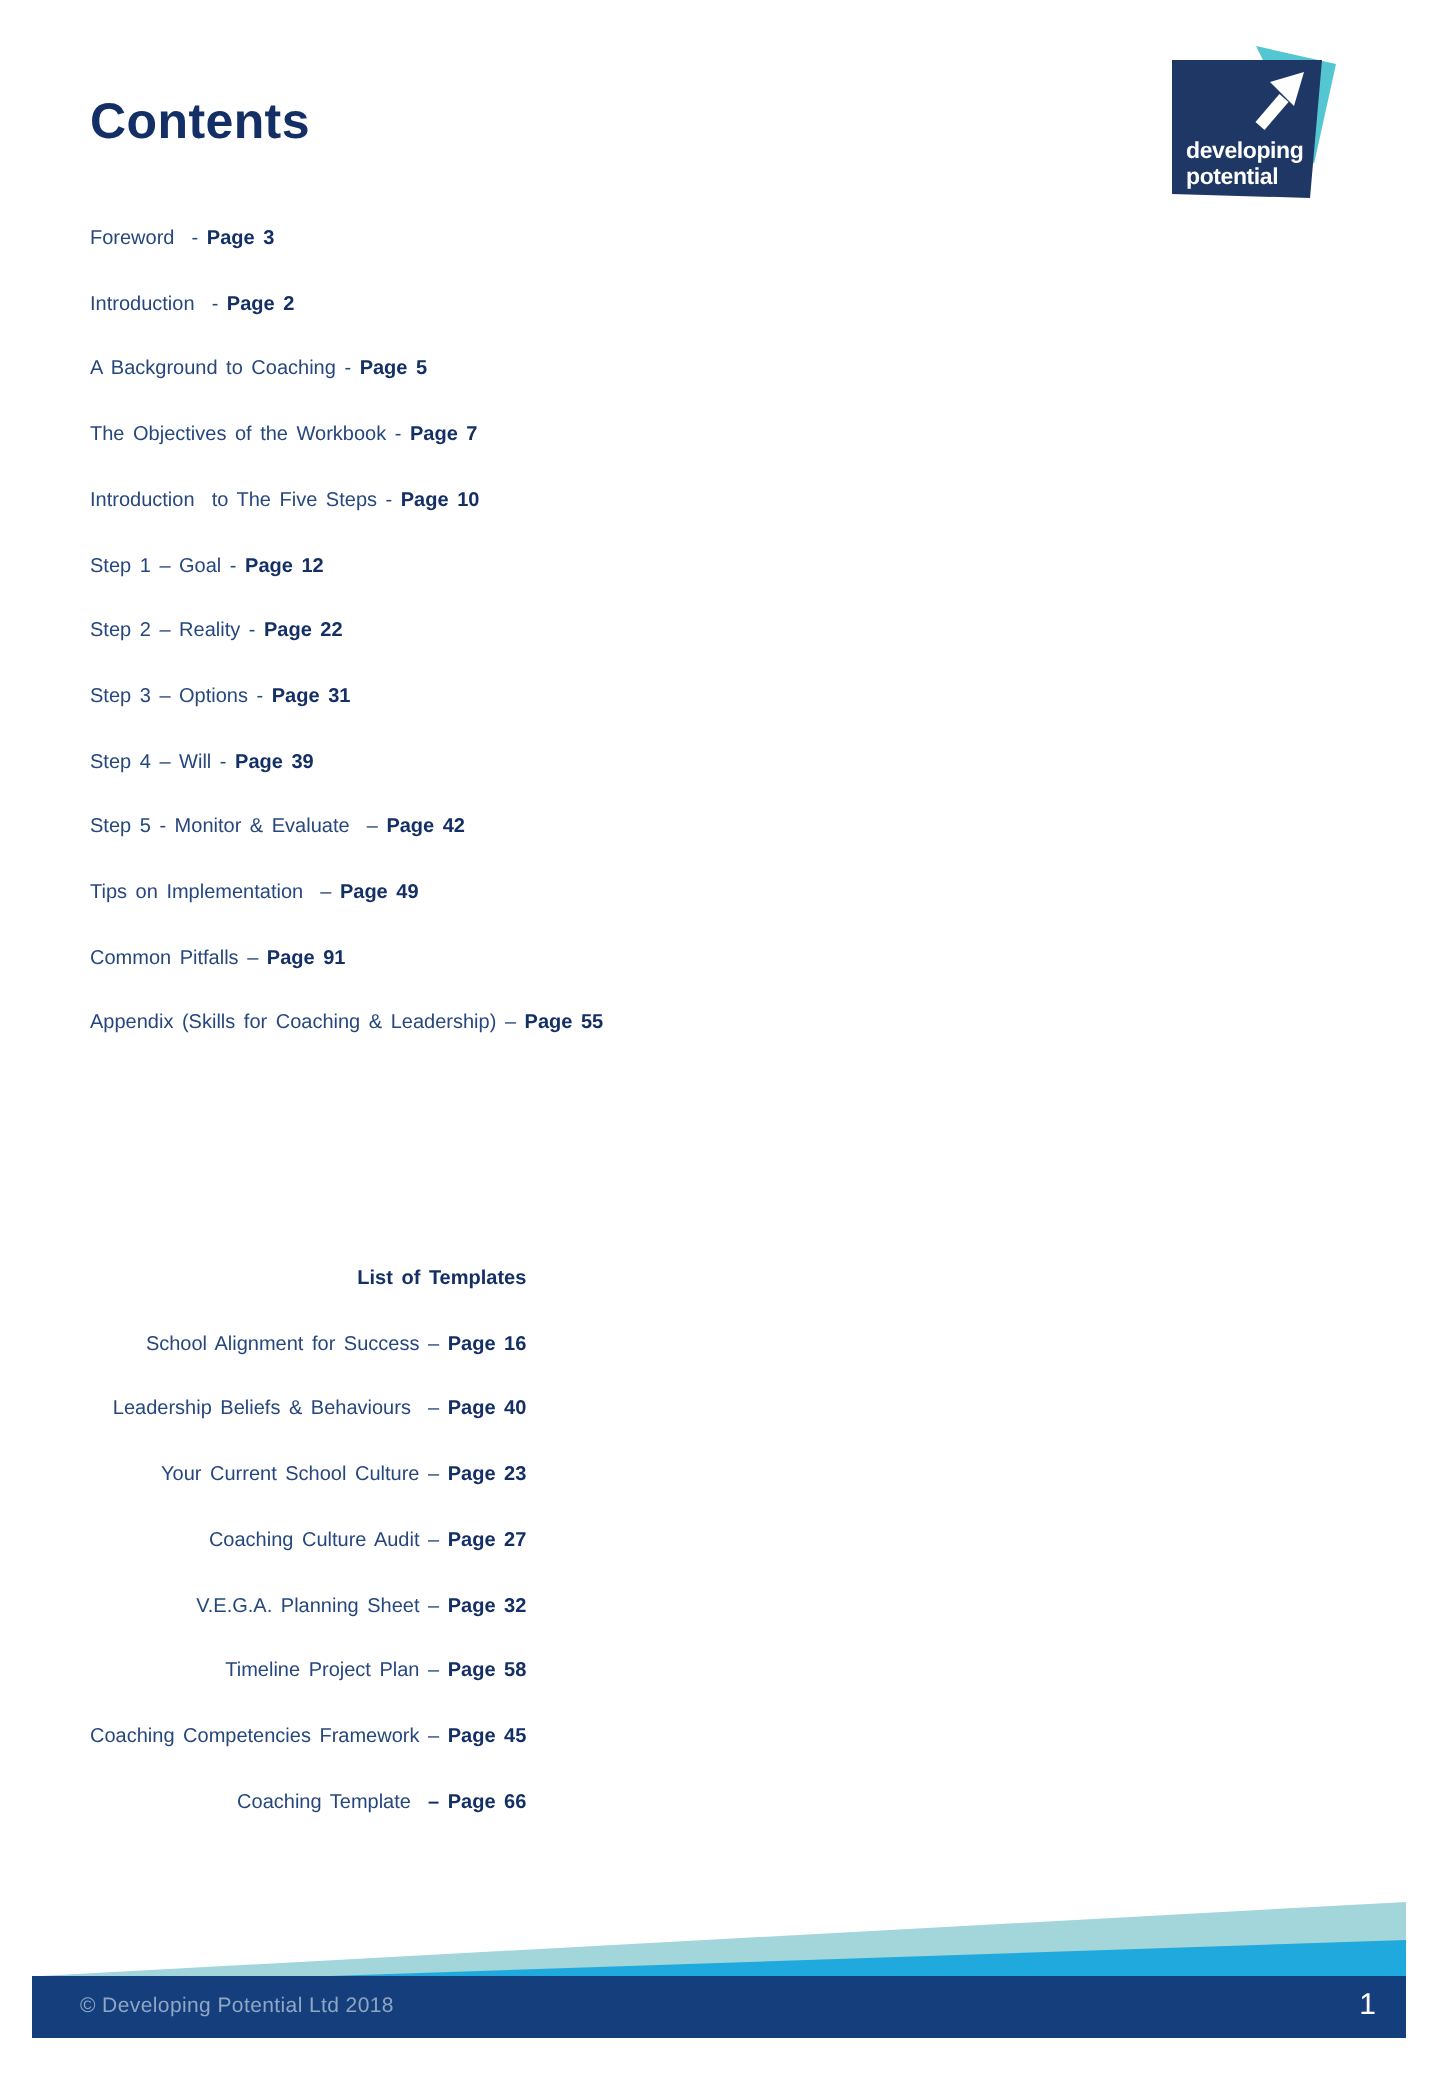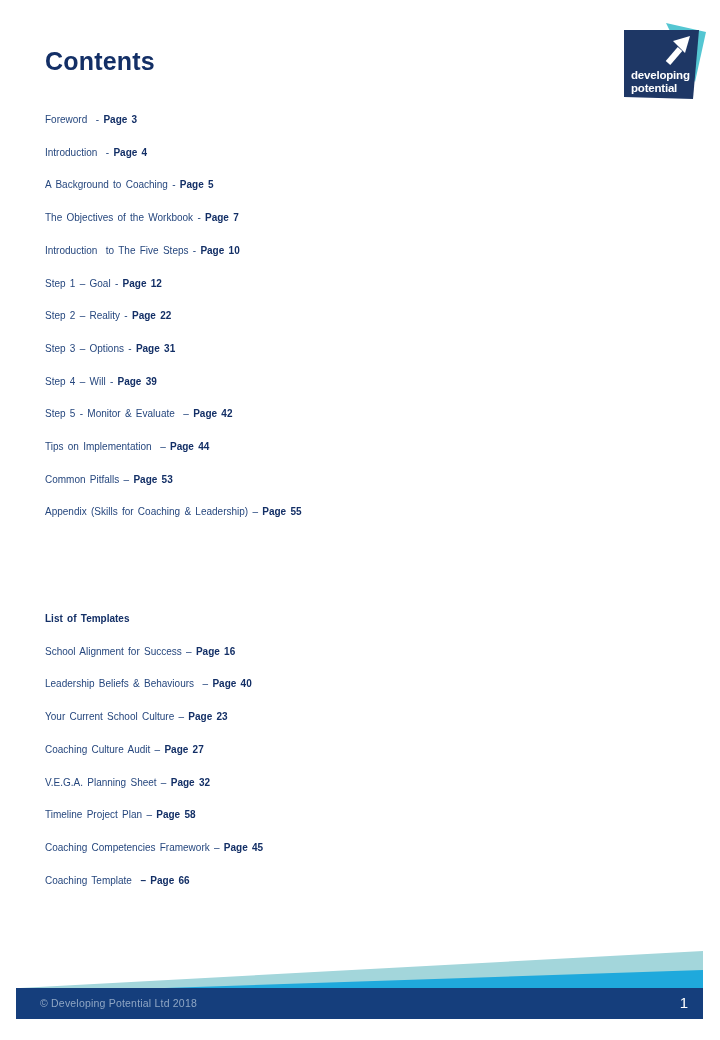--- a/index.html
+++ b/index.html
@@ -16,32 +16,32 @@
     width:720px;height:1040px;background:#ffffff;
     font-family:"Liberation Sans","DejaVu Sans",sans-serif;
     position:relative;overflow:hidden;
   }
   .page{position:absolute;inset:0;background:#fff;}
   .title{
     position:absolute;left:45px;top:46px;
     font-size:25px;font-weight:700;color:var(--text-bold);
     letter-spacing:0.2px;line-height:30px;
   }
-  .logo{position:absolute;left:622px;top:20px;width:86px;height:80px;}
+  .logo{position:absolute;left:584px;top:20px;width:86px;height:80px;}
   .logo svg{display:block;width:86px;height:80px;}
   .logo .teal{fill:var(--logo-teal);}
   .logo .navy{fill:var(--logo-navy);}
   .logo .arrow{fill:#ffffff;stroke:#ffffff;}
   .logo text{
     fill:#ffffff;font-family:"Liberation Sans","DejaVu Sans",sans-serif;
     font-size:11.5px;font-weight:700;letter-spacing:-0.2px;
   }
   .toc{position:absolute;left:45px;}
   .toc-block-1{top:104px;}
-  .toc-block-2{top:603px;}
+  .toc-block-2{top:624px;text-align:right;}
   .toc-line{
     line-height:32.7px;font-size:10px;color:var(--text-regular);
     word-spacing:1.5px;white-space:pre;
   }
   .toc-line .lbl{white-space:pre;}
   .toc-line .pg{font-weight:700;color:var(--text-bold);white-space:pre;}
   .toc-heading{font-weight:700;color:var(--text-bold);}
   .repeat-host{display:contents;}
   .footer-wave{position:absolute;left:0;top:948px;width:720px;height:72px;}
   .footer-wave .teal{fill:var(--wave-teal);}
@@ -74,41 +74,41 @@
       <text x="9" y="72">potential</text>
     </svg>
   </div>
 
   <div class="toc toc-block-1 repeat-wrap">
     <div class="repeat-host">
       
     
         <div class="toc-line"><span class="lbl">Foreword  - </span><span class="pg">Page 3</span></div>
       
-        <div class="toc-line"><span class="lbl">Introduction  - </span><span class="pg">Page 4</span></div>
+        <div class="toc-line"><span class="lbl">Introduction  - </span><span class="pg">Page 2</span></div>
       
         <div class="toc-line"><span class="lbl">A Background to Coaching - </span><span class="pg">Page 5</span></div>
       
         <div class="toc-line"><span class="lbl">The Objectives of the Workbook - </span><span class="pg">Page 7</span></div>
       
         <div class="toc-line"><span class="lbl">Introduction  to The Five Steps - </span><span class="pg">Page 10</span></div>
       
         <div class="toc-line"><span class="lbl">Step 1 – Goal - </span><span class="pg">Page 12</span></div>
       
         <div class="toc-line"><span class="lbl">Step 2 – Reality - </span><span class="pg">Page 22</span></div>
       
         <div class="toc-line"><span class="lbl">Step 3 – Options - </span><span class="pg">Page 31</span></div>
       
         <div class="toc-line"><span class="lbl">Step 4 – Will - </span><span class="pg">Page 39</span></div>
       
         <div class="toc-line"><span class="lbl">Step 5 - Monitor &amp; Evaluate  – </span><span class="pg">Page 42</span></div>
       
-        <div class="toc-line"><span class="lbl">Tips on Implementation  – </span><span class="pg">Page 44</span></div>
+        <div class="toc-line"><span class="lbl">Tips on Implementation  – </span><span class="pg">Page 49</span></div>
       
-        <div class="toc-line"><span class="lbl">Common Pitfalls – </span><span class="pg">Page 53</span></div>
+        <div class="toc-line"><span class="lbl">Common Pitfalls – </span><span class="pg">Page 91</span></div>
       
         <div class="toc-line"><span class="lbl">Appendix (Skills for Coaching &amp; Leadership) – </span><span class="pg">Page 55</span></div>
       </div>
   </div>
 
   <div class="toc toc-block-2">
     <div class="toc-line toc-heading">List of Templates</div>
     <div class="repeat-host">
       
     

